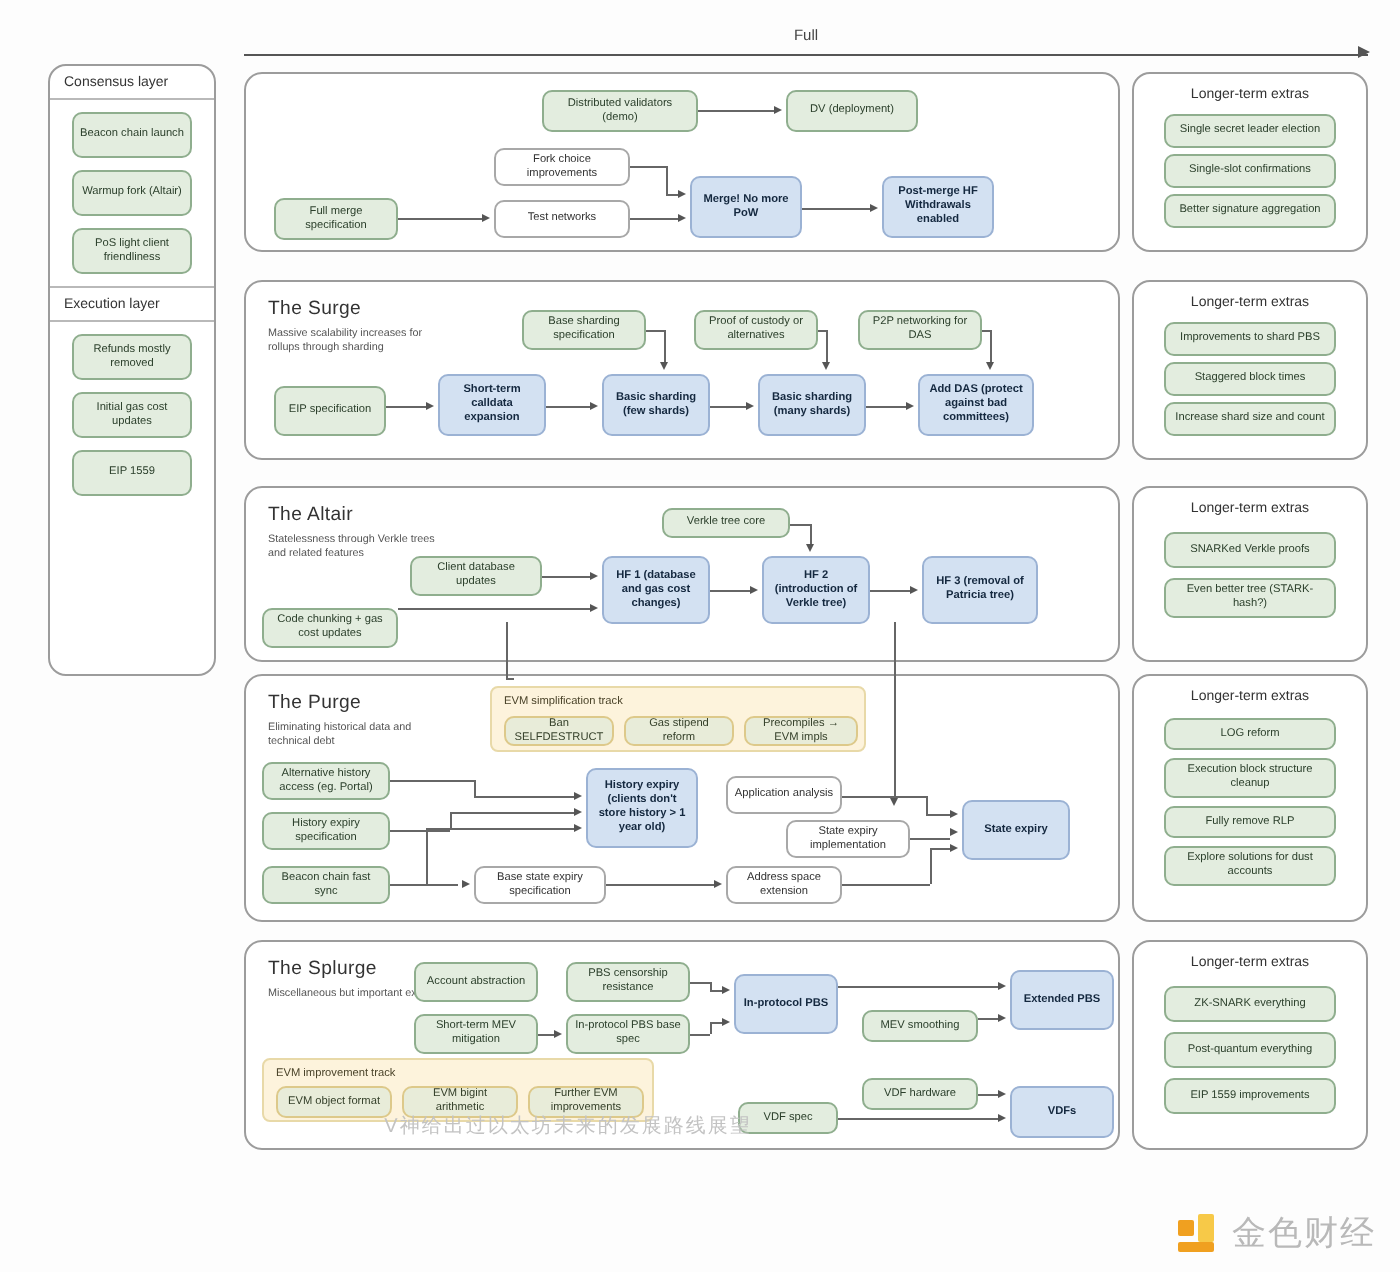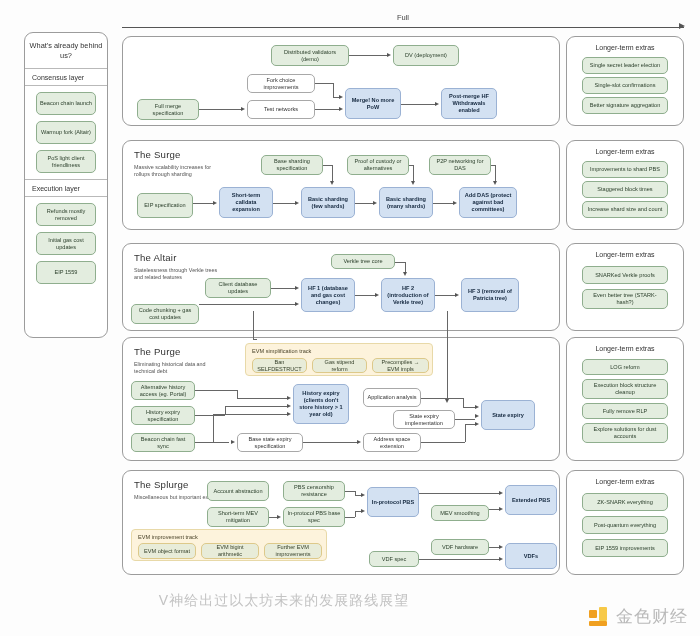--- a/index.html
+++ b/index.html
@@ -87,41 +87,40 @@
     position:absolute; width:0;height:0;
     border-left:4px solid #555; border-top:2.6px solid transparent; border-bottom:2.6px solid transparent;
   }
   .arr-d {
     position:absolute; width:0;height:0;
     border-top:4px solid #555; border-left:2.6px solid transparent; border-right:2.6px solid transparent;
   }
 
   
   #caption {
-    position:absolute; left:0; top:592px; width:568px; text-align:center;
-    font-size:14px; color:#c3c3c3; letter-spacing:1px;
+    position:absolute; left:0; top:556px; width:568px; text-align:center;
+    font-size:10px; color:#c3c3c3; letter-spacing:1px;
   }
   #watermark { position:absolute; right:12px; bottom:8px; display:flex; align-items:center; gap:5px; }
   #watermark .mark { position:relative; width:22px; height:20px; }
   #watermark .mark .sq1 { position:absolute; left:0; top:3px; width:8px; height:8px; background:#f0a020; border-radius:1px; }
   #watermark .mark .sq2 { position:absolute; left:10px; top:0; width:8px; height:14px; background:#f7c948; border-radius:1px; }
   #watermark .mark .bar { position:absolute; left:0; bottom:1px; width:18px; height:5px; background:#f0a020; border-radius:1px; }
   #watermark .wtxt { font-size:17px; color:#b9b9b9; letter-spacing:1px; }
 </style>
 </head>
 <body>
 
 <div id="time-axis">
   <div class="line"></div>
   <div class="head"></div>
   <div class="label">Full</div>
 </div>
 
 <div id="behind-panel">
-  <div class="ttl">What's already behind us?</div>
 
   <div class="sect-h">Consensus layer</div>
   <div class="mini-box">Beacon chain launch</div>
   <div class="mini-box">Warmup fork (Altair)</div>
   <div class="mini-box">PoS light client friendliness</div>
 
   <div class="sect-h" style="margin-top:3px;border-top:1px solid #b9b9b9;">Execution layer</div>
   <div class="mini-box">Refunds mostly removed</div>
   <div class="mini-box">Initial gas cost updates</div>
   <div class="mini-box">EIP 1559</div>

